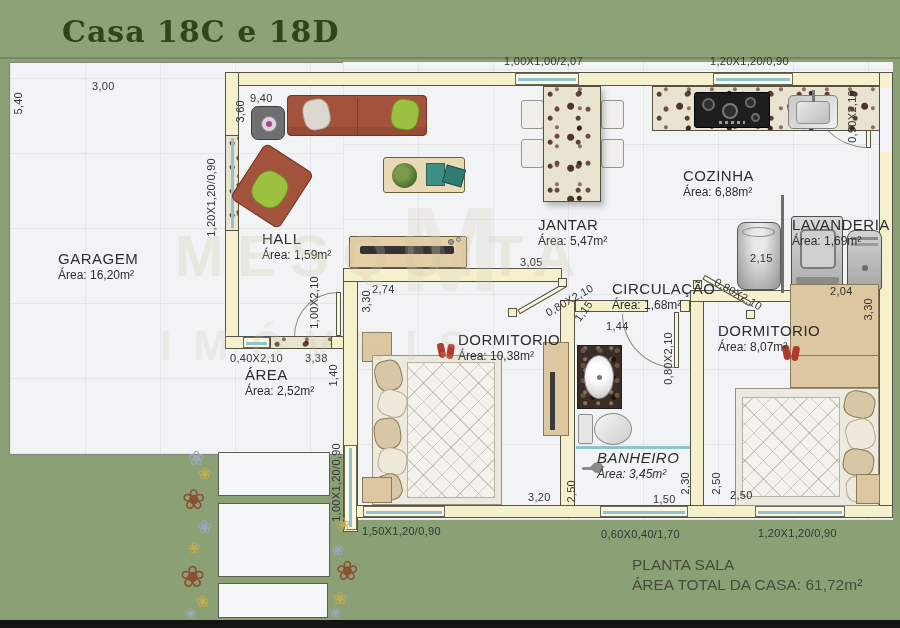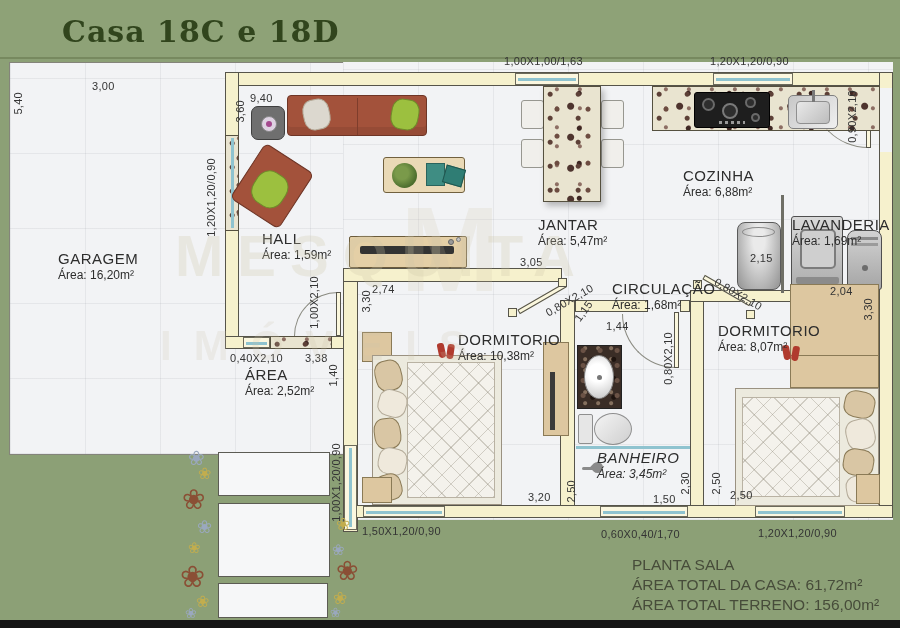--- a/index.html
+++ b/index.html
@@ -282,21 +282,21 @@
   <div class="room" style="left:245px;top:366px;">
     <div class="rname">ÁREA</div>
     <div class="rarea">Área: 2,52m²</div>
   </div>
 
   <div class="dim" style="left:92px;top:80px;">3,00</div>
   <div class="dim v" style="left:12px;top:92px;">5,40</div>
   <div class="dim" style="left:250px;top:92px;">9,40</div>
   <div class="dim v" style="left:234px;top:100px;">3,60</div>
   <div class="dim v" style="left:205px;top:158px;">1,20X1,20/0,90</div>
-  <div class="dim" style="left:504px;top:55px;">1,00X1,00/1,63</div>
+  <div class="dim" style="left:504px;top:55px;">1,00X1,00/2,07</div>
   <div class="dim" style="left:710px;top:55px;">1,20X1,20/0,90</div>
   <div class="dim v" style="left:846px;top:90px;">0,90X2,10</div>
   <div class="dim" style="left:750px;top:252px;">2,15</div>
   <div class="dim" style="left:520px;top:256px;">3,05</div>
   <div class="dim" style="left:543px;top:294px;transform:rotate(-30deg);">0,80X2,10</div>
   <div class="dim" style="left:572px;top:305px;transform:rotate(-55deg);">1,15</div>
   <div class="dim" style="left:606px;top:320px;">1,44</div>
   <div class="dim v" style="left:662px;top:332px;">0,80X2,10</div>
   <div class="dim" style="left:712px;top:288px;transform:rotate(30deg);">0,80X2,10</div>
   <div class="dim" style="left:830px;top:285px;">2,04</div>
@@ -318,16 +318,15 @@
   <div class="dim" style="left:730px;top:489px;">2,50</div>
   <div class="dim" style="left:758px;top:527px;">1,20X1,20/0,90</div>
 
   <div class="wm" style="left:400px;top:180px;font-size:120px;color:rgba(205,196,168,0.18);">M</div>
   <div class="wm" style="left:175px;top:222px;font-size:58px;letter-spacing:14px;color:rgba(205,196,168,0.26);">MESQUITA</div>
   <div class="wm" style="left:160px;top:322px;font-size:42px;letter-spacing:22px;color:rgba(205,196,168,0.20);">IMÓVEIS</div>
 
   <div class="footer">
     <div>PLANTA SALA</div>
     <div>ÁREA TOTAL DA CASA: 61,72m²</div>
-    <div>ÁREA TOTAL TERRENO: 156,00m²</div>
   </div>
 
 </div>
 
 </body></html>

